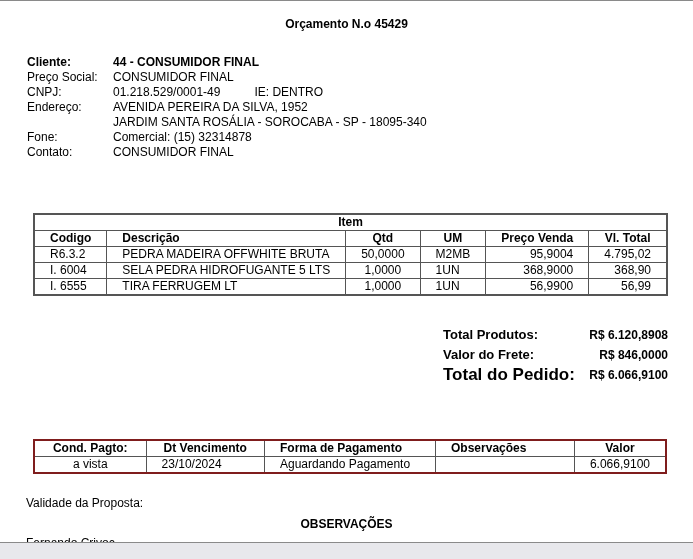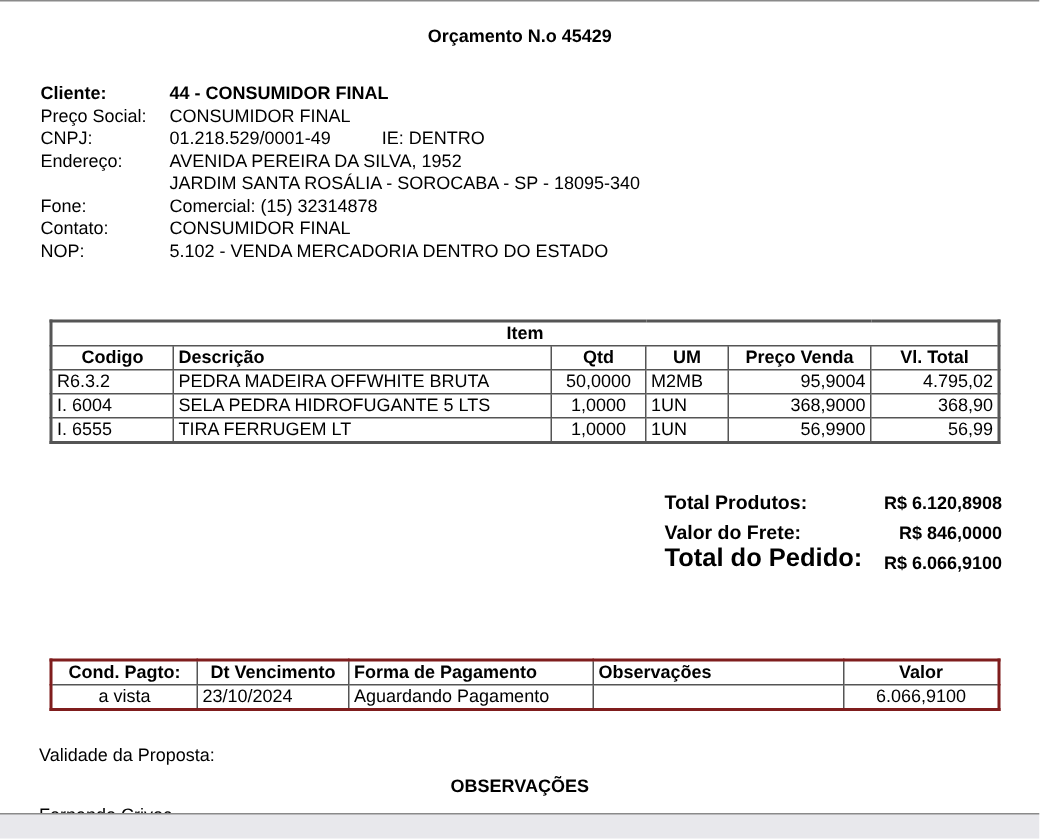--- a/index.html
+++ b/index.html
@@ -6,29 +6,29 @@
   body { width:693px; height:559px; overflow:hidden; background:#fff; position:relative;
          font-family:"Liberation Sans", sans-serif; font-size:12px; color:#000; }
   .topline { position:absolute; left:0; top:0; width:693px; height:1px; background:#8a8a8a; }
   .title { position:absolute; left:0; width:693px; top:17px; text-align:center; font-size:12px; font-weight:bold; }
   .info { position:absolute; left:27px; top:55px; }
   .info .row { height:15px; line-height:15px; white-space:nowrap; }
   .info .lbl { display:inline-block; width:86px; }
   .info .b { font-weight:bold; }
   .ie { margin-left:34px; }
   table { border-collapse:collapse; position:absolute; }
-  td, th { border:1px solid #555; font-size:12px; padding:0 3px; height:15px; line-height:15px; white-space:nowrap; }
+  td, th { border:1px solid #555; font-size:12px; padding:0 15px; height:15px; line-height:15px; white-space:nowrap; }
   th { font-weight:bold; }
   .items { left:33px; top:213px; width:634px; border:2px solid #555; }
   .items .cap { text-align:center; }
   .r { text-align:right; }
   .c { text-align:center; }
   .l { text-align:left; }
   .totals { position:absolute; left:443px; top:325px; width:225px; }
-  .totals .row { display:flex; justify-content:space-between; align-items:flex-end; height:20px; line-height:20px; }
+  .totals .row { display:flex; justify-content:space-between; align-items:center; height:20px; line-height:20px; }
   .totals .bold { font-weight:bold; font-size:13px; }
   .totals .big { font-weight:bold; font-size:17px; height:26px; line-height:26px; }
   .totals .val { font-weight:bold; font-size:12px; }
   .pay { left:33px; top:439px; width:634px; border:2px solid #7f1d1d; }
   .validade { position:absolute; left:26px; top:496px; }
   .obs-title { position:absolute; left:0; width:693px; top:517px; text-align:center; font-weight:bold; }
   .cutoff { position:absolute; left:26px; top:536px; height:6px; overflow:hidden; line-height:14px; }
   .bottombar { position:absolute; left:0; top:542px; width:693px; height:17px; background:#e8e8ec; border-top:1px solid #8a8a8a; }
 </style>
 </head>
@@ -38,21 +38,20 @@
 <div class="title">Orçamento N.o 45429</div>
 
 <div class="info">
   <div class="row b"><span class="lbl">Cliente:</span><span>44 - CONSUMIDOR FINAL</span></div>
   <div class="row"><span class="lbl">Preço Social:</span><span>CONSUMIDOR FINAL</span></div>
   <div class="row"><span class="lbl">CNPJ:</span><span>01.218.529/0001-49</span><span class="ie">IE:  DENTRO</span></div>
   <div class="row"><span class="lbl">Endereço:</span><span>AVENIDA PEREIRA DA SILVA, 1952</span></div>
   <div class="row"><span class="lbl"></span><span>JARDIM SANTA ROSÁLIA - SOROCABA - SP - 18095-340</span></div>
   <div class="row"><span class="lbl">Fone:</span><span>Comercial: (15) 32314878</span></div>
   <div class="row"><span class="lbl">Contato:</span><span>CONSUMIDOR FINAL</span></div>
-  <div class="row"><span class="lbl">NOP:</span><span>5.102 - VENDA MERCADORIA DENTRO DO ESTADO</span></div>
 </div>
 
 <table class="items">
   <tbody>
       <tr>
         <th colspan="6" class="cap">Item</th>
       </tr>
   <tr>
     <th class="c" style="width:74px">Codigo</th>
     <th class="l" style="width:245px">Descrição</th>

